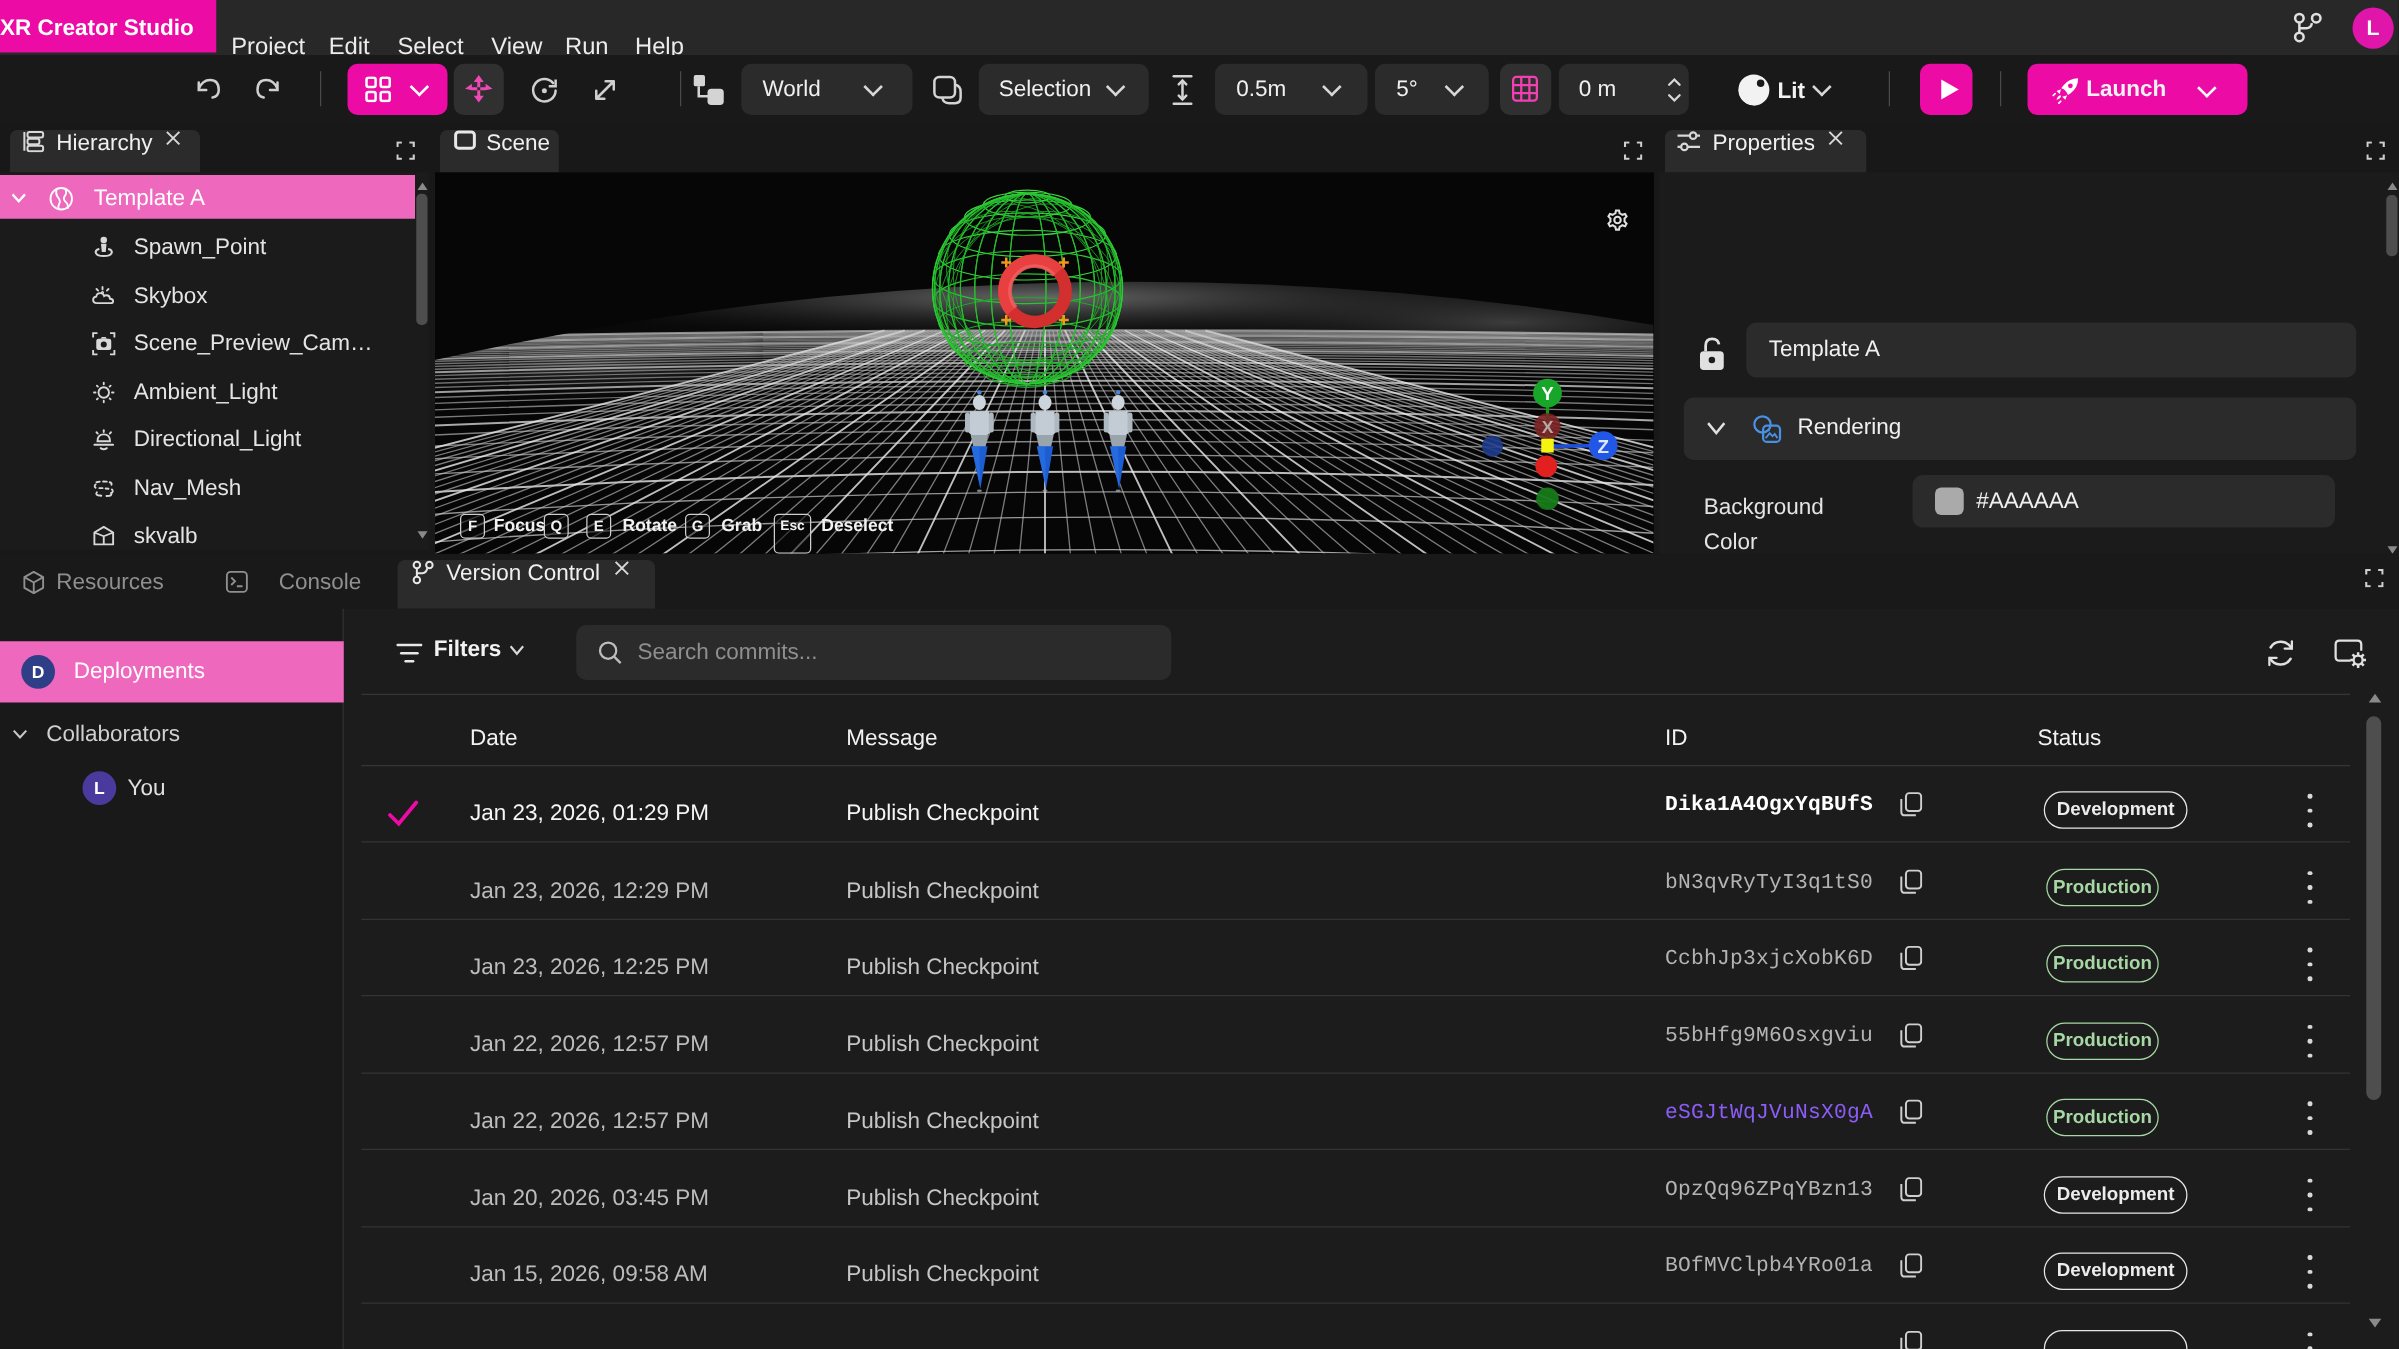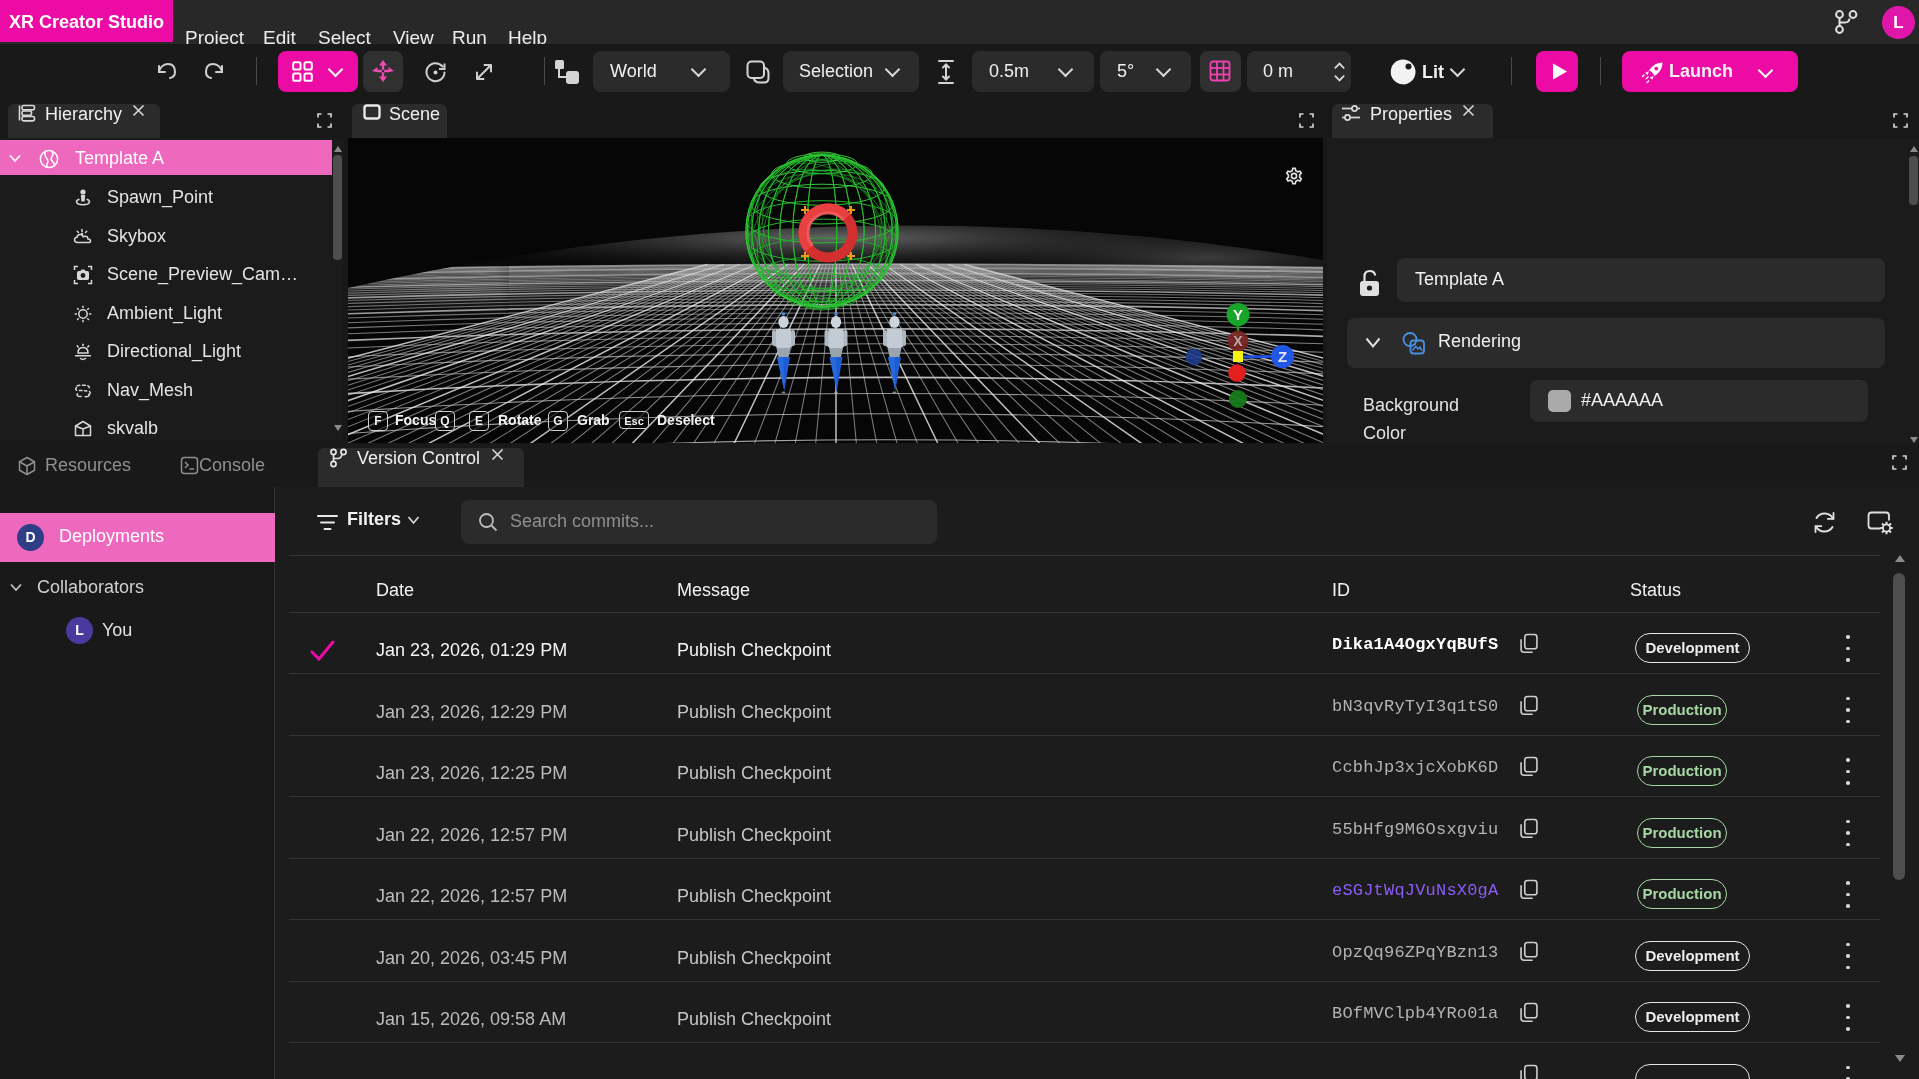--- a/index.html
+++ b/index.html
@@ -2,21 +2,21 @@
 <html><head><meta charset="utf-8">
 <style>
 * { margin:0; padding:0; box-sizing:border-box; }
 html,body { width:1919px; height:1079px; overflow:hidden; background:#181818;
   font-family:"Liberation Sans", sans-serif; }
 .abs { position:absolute; }
 #page { position:relative; width:1919px; height:1079px; }
 
 #menubar { position:absolute; left:0; top:0; width:1919px; height:44px; background:#282828; }
 #logo { position:absolute; left:0; top:0; width:173px; height:42px; background:#ec0ba4;
-  color:#fff; font-size:18px; font-weight:600; line-height:44px; text-align:center; }
+  color:#fff; font-size:18px; font-weight:600; line-height:44px; text-align:left; }
 .menu-item { position:absolute; top:16px; height:44px; line-height:44px; color:#ececec; font-size:19px; }
 
 #toolbar { position:absolute; left:0; top:44px; width:1919px; height:54px; background:#191919; }
 .tb-div { position:absolute; top:13px; width:1px; height:28px; background:#4a4a4a; }
 .tb-btn { position:absolute; top:7px; height:41px; border-radius:8px; background:#2b2b2b;
   color:#f0f0f0; font-size:18px; }
 .tb-btn.hl { background:#303030; }
 .tb-btn.mag { background:#ec0ba4; }
 .chev { display:inline-block; width:11px; height:11px; border-right:2px solid #d8d8d8;
   border-bottom:2px solid #d8d8d8; transform:rotate(45deg); }
@@ -519,21 +519,21 @@
   </svg>
 
   <div class="abs" style="left:0;top:273px;height:22px;color:#f2f2f2;font-size:14px;font-weight:600">
     <span class="abs" style="left:20px;top:0;width:20px;height:20px;border:1px solid #cfcfcf;border-radius:4px;background:rgba(10,10,10,.55);font-size:12px;text-align:center;line-height:19px">F</span>
     <span class="abs" style="left:47px;top:1px">Focus</span>
     <span class="abs" style="left:87px;top:0;width:20px;height:20px;border:1px solid #cfcfcf;border-radius:4px;background:rgba(10,10,10,.55);font-size:12px;text-align:center;line-height:19px">Q</span>
     <span class="abs" style="left:121px;top:0;width:20px;height:20px;border:1px solid #cfcfcf;border-radius:4px;background:rgba(10,10,10,.55);font-size:12px;text-align:center;line-height:19px">E</span>
     <span class="abs" style="left:150px;top:1px">Rotate</span>
     <span class="abs" style="left:200px;top:0;width:20px;height:20px;border:1px solid #cfcfcf;border-radius:4px;background:rgba(10,10,10,.55);font-size:12px;text-align:center;line-height:19px">G</span>
     <span class="abs" style="left:229px;top:1px">Grab</span>
-    <span class="abs" style="left:271px;top:0;width:30px;height:18px;border:1px solid #cfcfcf;border-radius:4px;background:rgba(10,10,10,.55);font-size:11px;text-align:center;line-height:19px">Esc</span>
+    <span class="abs" style="left:271px;top:0;width:30px;height:32px;border:1px solid #cfcfcf;border-radius:4px;background:rgba(10,10,10,.55);font-size:11px;text-align:center;line-height:19px">Esc</span>
     <span class="abs" style="left:309px;top:1px">Deselect</span>
   </div>
   </div>
 </div>
 
 <div class="tabstrip" style="left:1327px;top:98px;width:592px;background:#181818"></div>
 <div class="tab" style="left:1332px;top:104px;width:161px">
   <svg style="margin-left:9px" width="20" height="18" viewBox="0 0 20 18" fill="none" stroke="#d8d8d8" stroke-width="1.7">
     <line x1="1" y1="4.5" x2="11" y2="4.5"></line>
       <circle cx="13.5" cy="4.5" r="2.6"></circle>
@@ -588,21 +588,21 @@
       <path d="M10 1.5 L17.5 5.75 L17.5 14.25 L10 18.5 L2.5 14.25 L2.5 5.75 Z"></path>
       <path d="M2.5 5.75 L10 10 L17.5 5.75 M10 10 L10 18.5"></path>
     </svg>
     <span style="margin-left:8px">Resources</span>
   </div>
   <div class="dimtab" style="left:180px">
     <svg width="19" height="19" viewBox="0 0 19 19" fill="none" stroke="#8f8f8f" stroke-width="1.5">
       <rect x="1.5" y="1.5" width="16" height="16" rx="3"></rect>
       <path d="M5 6 L8 9 L5 12 M9.5 13 L14 13"></path>
     </svg>
-    <span style="margin-left:0">Console</span>
+    <span style="margin-left:24px">Console</span>
   </div>
   <div class="tab" style="left:318px;top:4px;width:206px;height:39px">
     <svg style="margin-left:11px" width="19" height="20" viewBox="0 0 19 20" fill="none" stroke="#e8e8e8" stroke-width="1.6">
       <circle cx="4.5" cy="4" r="2.6"></circle>
         <circle cx="14.5" cy="4" r="2.6"></circle>
         <circle cx="4.5" cy="16" r="2.6"></circle>
       <path d="M4.5 6.6 L4.5 13.4 M4.5 10.5 L9 10.5 Q12 10.5 12.8 6.6"></path>
     </svg>
     <span style="margin-left:9px">Version Control</span>
     <svg style="margin-left:11px" width="13" height="13" viewBox="0 0 13 13" stroke="#d8d8d8" stroke-width="1.6">

